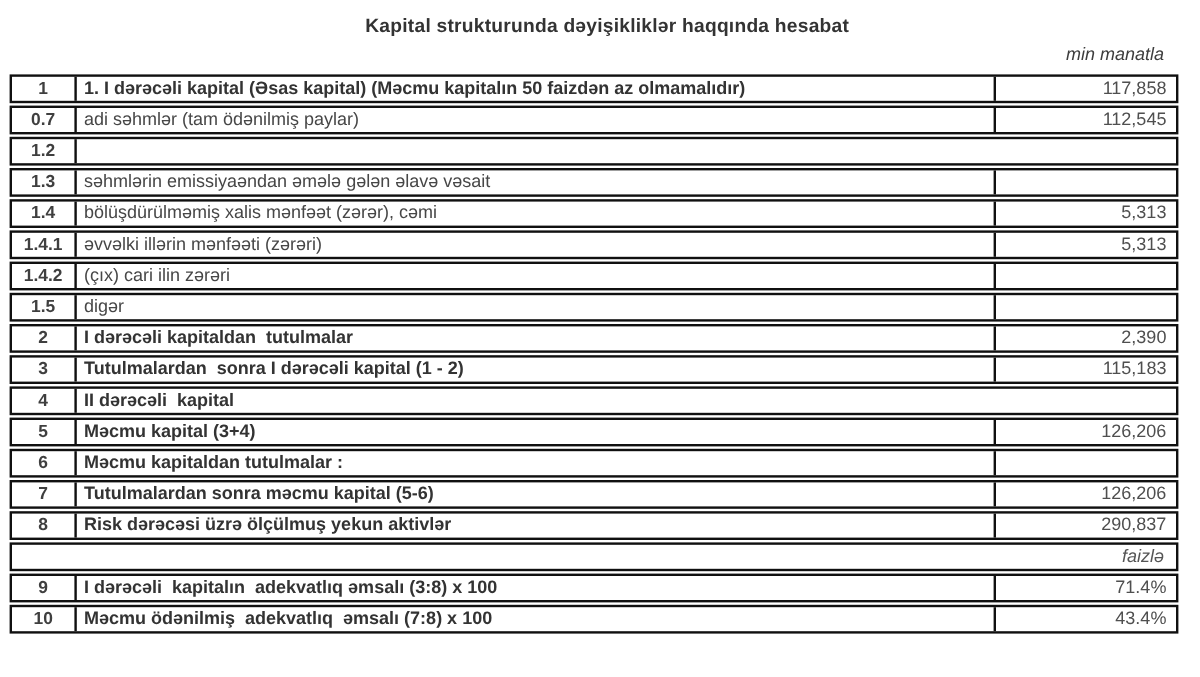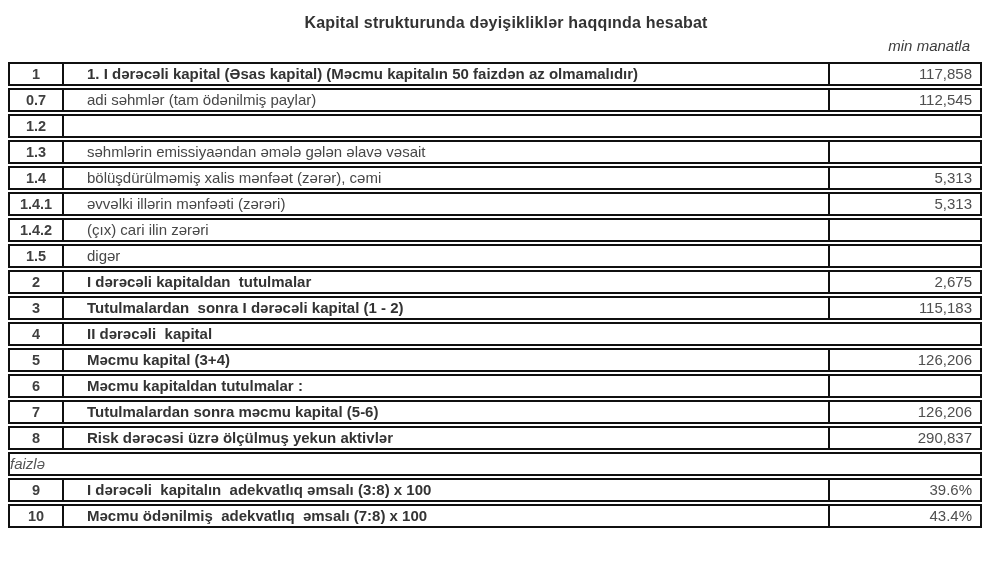--- a/index.html
+++ b/index.html
@@ -24,31 +24,31 @@
   .capital-table{position:absolute;left:8px;top:62px;width:974px;}
   .row{
     display:flex;align-items:stretch;background:#fff;
     border:2px solid var(--border);margin-bottom:2px;height:20px;
   }
   .cell{box-sizing:border-box;line-height:20px;white-space:pre;overflow:hidden;}
   .cell.no{
     width:52px;text-align:center;font-weight:bold;font-size:14.5px;color:#3f3f3f;
   }
   .cell.desc{
-    flex:1;border-left:2px solid var(--border);padding-left:23px;
+    flex:1;border-left:2px solid var(--border);padding-left:6px;
     font-size:15px;color:var(--text);
   }
   .row.bold .cell.desc{font-weight:bold;color:var(--bold-text);}
   .cell.val{
     width:152px;border-left:2px solid var(--border);
     text-align:right;padding-right:8px;font-size:15px;color:var(--value-text);
   }
   .note-row{justify-content:flex-end;}
   .cell.note{
-    flex:1;text-align:left;padding-right:10px;
+    flex:1;text-align:right;padding-right:10px;
     font-size:15px;font-style:italic;color:#555555;
   }
 </style>
 </head>
 <body>
 
 <div class="page">
   <h1 class="title">Kapital strukturunda dəyişikliklər haqqında hesabat</h1>
   <div class="unit-note">min manatla</div>
   <div class="capital-table" id="capital-table">
@@ -87,21 +87,21 @@
     <div class="cell val"></div>
   </div>
       <div class="row">
     <div class="cell no">1.5</div>
     <div class="cell desc">digər</div>
     <div class="cell val"></div>
   </div>
       <div class="row bold">
     <div class="cell no">2</div>
     <div class="cell desc">I dərəcəli kapitaldan  tutulmalar</div>
-    <div class="cell val">2,675</div>
+    <div class="cell val">2,390</div>
   </div>
       <div class="row bold">
     <div class="cell no">3</div>
     <div class="cell desc">Tutulmalardan  sonra I dərəcəli kapital (1 - 2)</div>
     <div class="cell val">115,183</div>
   </div>
       <div class="row bold">
     <div class="cell no">4</div>
     <div class="cell desc">II dərəcəli  kapital</div>
   </div>
@@ -124,21 +124,21 @@
     <div class="cell no">8</div>
     <div class="cell desc">Risk dərəcəsi üzrə ölçülmuş yekun aktivlər</div>
     <div class="cell val">290,837</div>
   </div>
       <div class="row note-row">
     <div class="cell note">faizlə</div>
   </div>
       <div class="row bold">
     <div class="cell no">9</div>
     <div class="cell desc">I dərəcəli  kapitalın  adekvatlıq əmsalı (3:8) x 100</div>
-    <div class="cell val">39.6%</div>
+    <div class="cell val">71.4%</div>
   </div>
       <div class="row bold">
     <div class="cell no">10</div>
     <div class="cell desc">Məcmu ödənilmiş  adekvatlıq  əmsalı (7:8) x 100</div>
     <div class="cell val">43.4%</div>
   </div>
     </div>
 </div>
 
 </body></html>

